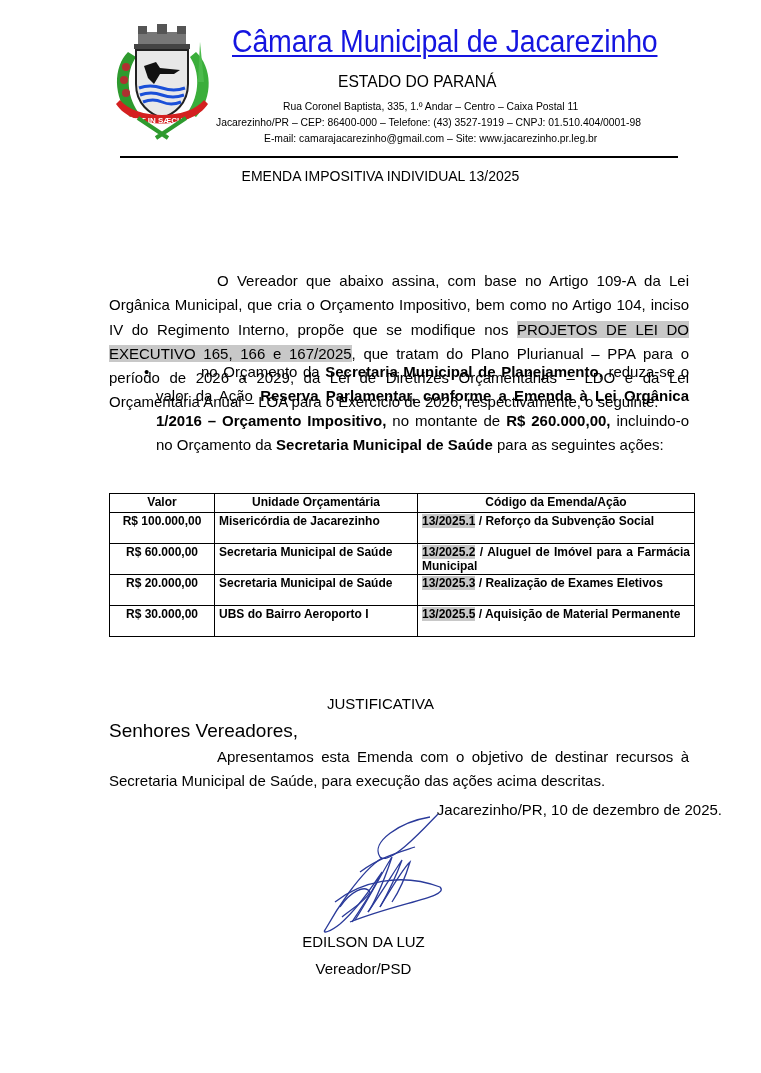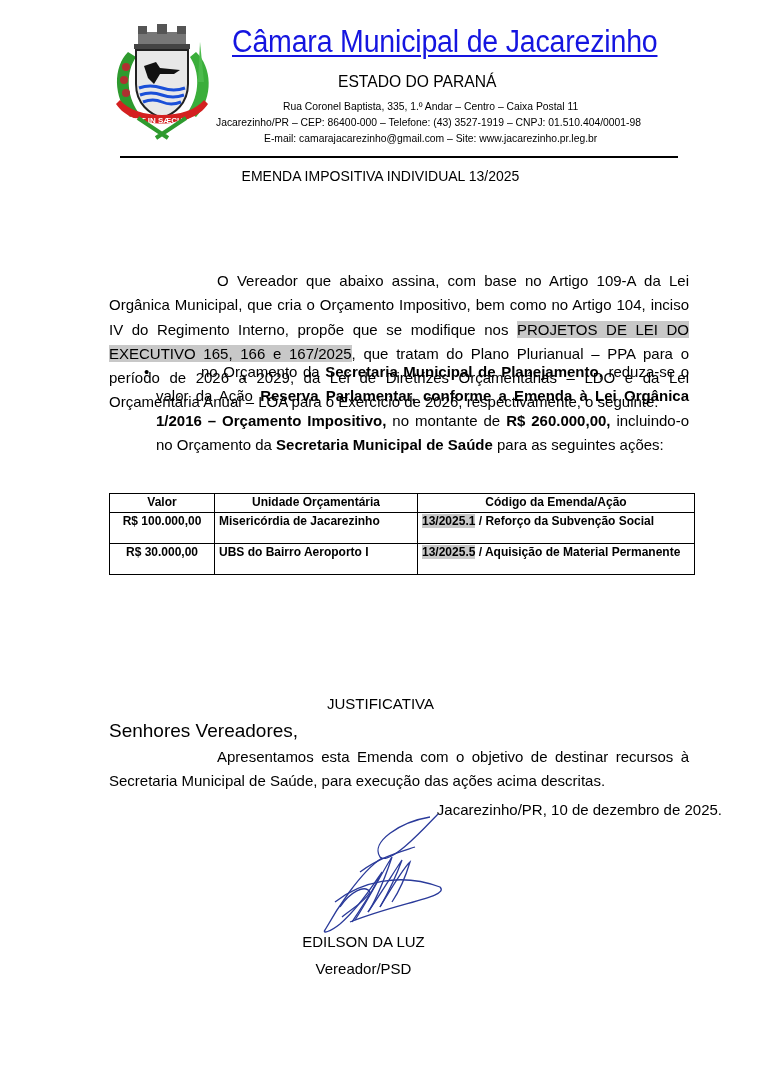--- a/index.html
+++ b/index.html
@@ -96,20 +96,30 @@
       <th>Código da Emenda/Ação</th>
     </tr>
   </thead>
   <tbody>
     <tr>
       <td class="val">R$ 100.000,00</td>
       <td class="uni">Misericórdia de Jacarezinho</td>
       <td class="cod"><span class="hl">13/2025.1</span><span> / Reforço da Subvenção Social</span></td>
     </tr>
     <tr>
+      <td class="val">R$ 60.000,00</td>
+      <td class="uni">Secretaria Municipal de Saúde</td>
+      <td class="cod"><span class="hl">13/2025.2</span><span> / Aluguel de Imóvel para a Farmácia Municipal</span></td>
+    </tr>
+    <tr>
+      <td class="val">R$ 20.000,00</td>
+      <td class="uni">Secretaria Municipal de Saúde</td>
+      <td class="cod"><span class="hl">13/2025.3</span><span> / Realização de Exames Eletivos</span></td>
+    </tr>
+    <tr>
       <td class="val">R$ 30.000,00</td>
       <td class="uni">UBS do Bairro Aeroporto I</td>
       <td class="cod"><span class="hl">13/2025.5</span><span> / Aquisição de Material Permanente</span></td>
     </tr>
   </tbody>
 </table>
 
 <div class="abs just-title">JUSTIFICATIVA</div>
 <div class="abs salute">Senhores Vereadores,</div>
 <div class="abs para p2"><span class="indent"></span><span>Apresentamos esta Emenda com o objetivo de destinar recursos à Secretaria Municipal de Saúde, para execução das ações acima descritas.</span></div>

